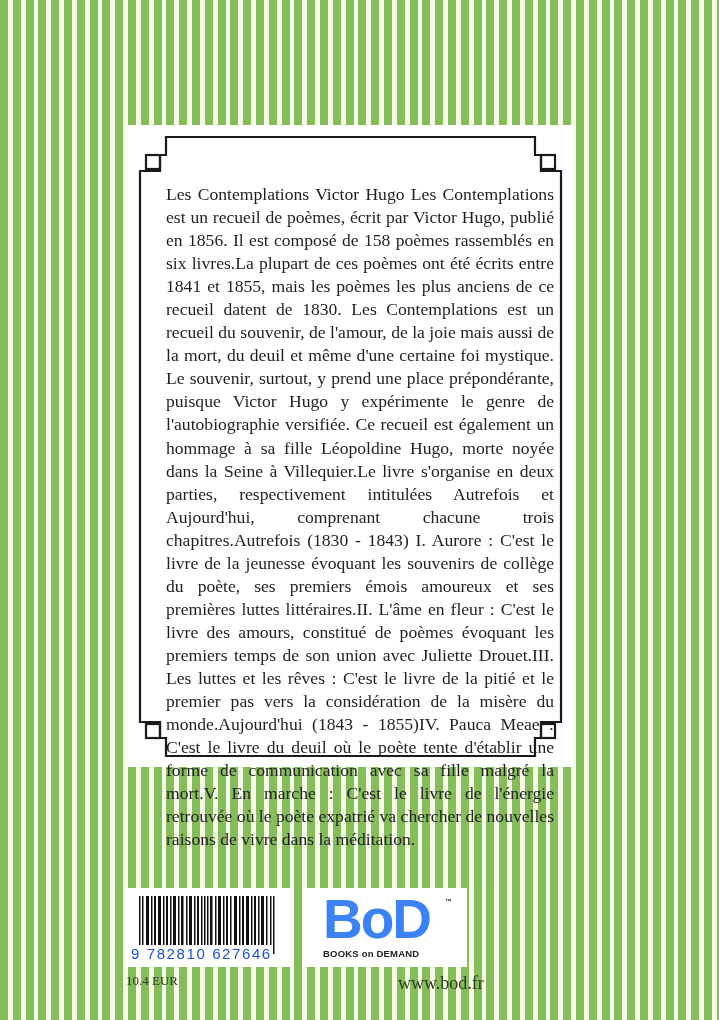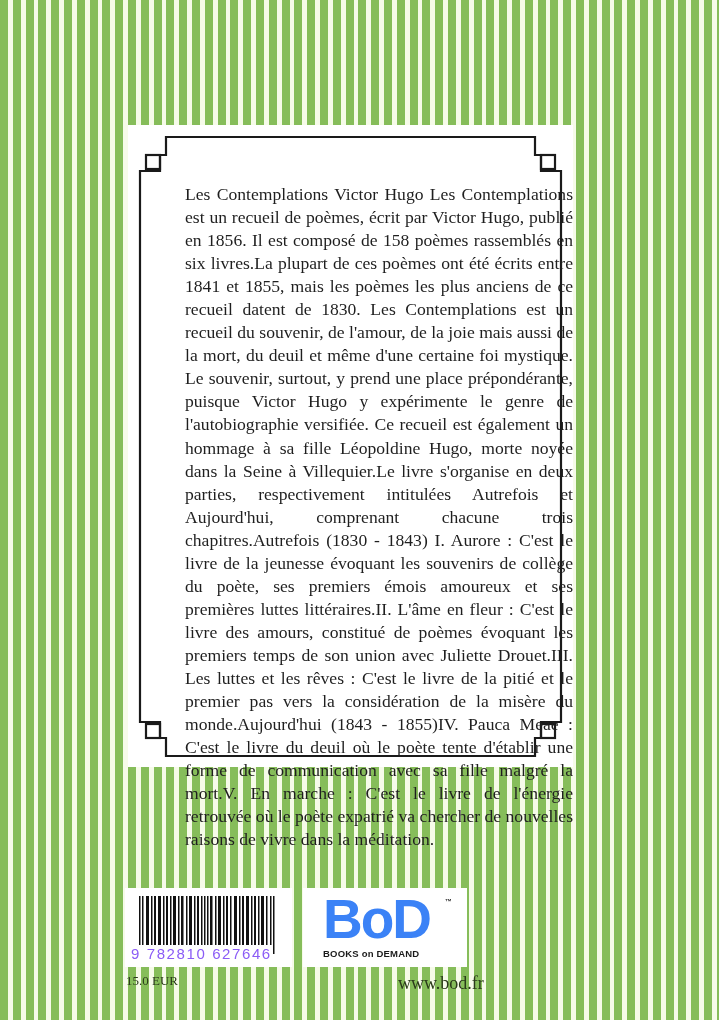--- a/index.html
+++ b/index.html
@@ -16,33 +16,32 @@
   }
   .frame {
     position:absolute; left:8px; top:8px; width:429px; height:627px;
   }
   .frame svg { position:absolute; left:0; top:0; }
   .body-text {
     position:absolute; left:30px; top:50px; width:388px;
     font-size:17.6px; line-height:23.05px; color:#1f1f1f;
     text-align:justify; hyphens:none;
     font-family:"Liberation Serif","DejaVu Serif",serif;
-    margin-left:19px;
   }
   .barcode-box {
     position:absolute; left:125px; top:888px; width:167px; height:79px;
     background:#ffffff;
   }
   .barcode-bars {
     position:absolute; left:14px; top:8px; width:140px; height:58px;
   }
   .barcode-digits {
     position:absolute; left:6px; top:57px; width:156px; height:20px;
     font-family:"Liberation Sans","DejaVu Sans",sans-serif;
-    font-size:15px; letter-spacing:1.6px; color:#8b5cf6; background:transparent;
+    font-size:15px; letter-spacing:1.6px; color:#1d4ed8; background:transparent;
   }
   .barcode-digits span { background:#fff; }
   .bod-box {
     position:absolute; left:303px; top:888px; width:164px; height:79px;
     background:#ffffff;
   }
   .bod-logo {
     position:absolute; left:20px; top:6px; width:130px; height:50px;
     font-family:"Liberation Sans","DejaVu Sans",sans-serif;
     font-weight:bold; font-size:55px; line-height:50px; color:#3b82f6;
@@ -130,14 +129,14 @@
   </svg>
   <div class="barcode-digits"><span>9 782810 627646</span></div>
 </div>
 
 <div class="bod-box">
   <div class="bod-logo">BoD</div>
   <div class="bod-tm">™</div>
   <div class="bod-tagline">BOOKS on DEMAND</div>
 </div>
 
-<div class="price">15.0 EUR</div>
+<div class="price">10.4 EUR</div>
 <div class="url">www.bod.fr</div>
 
 </body></html>

